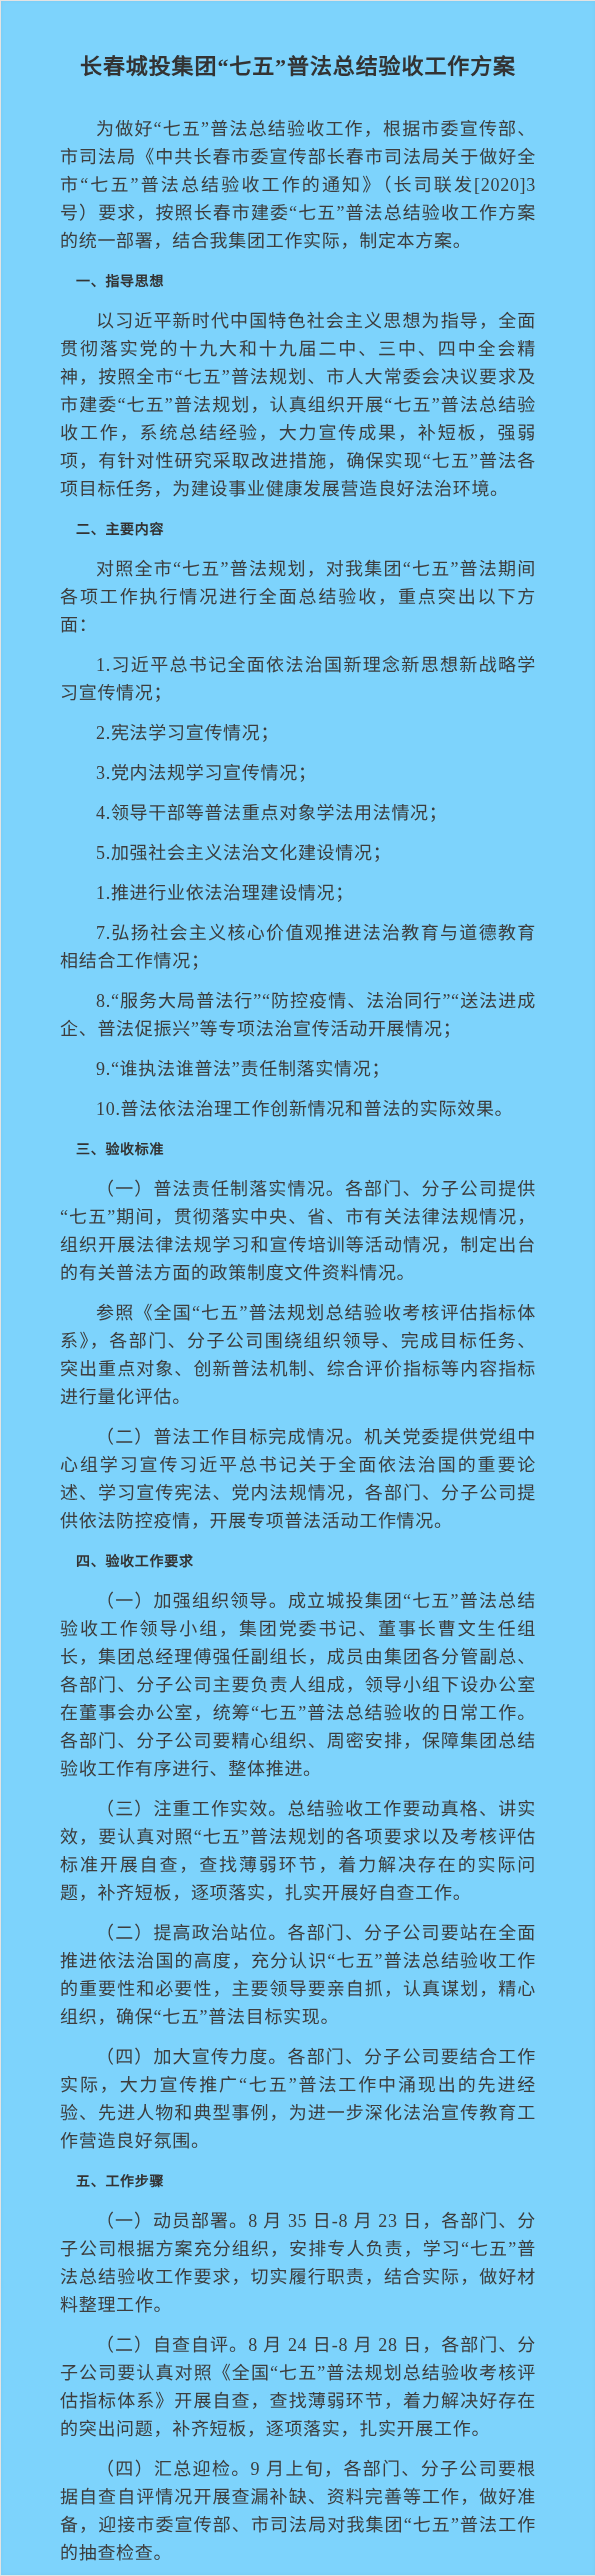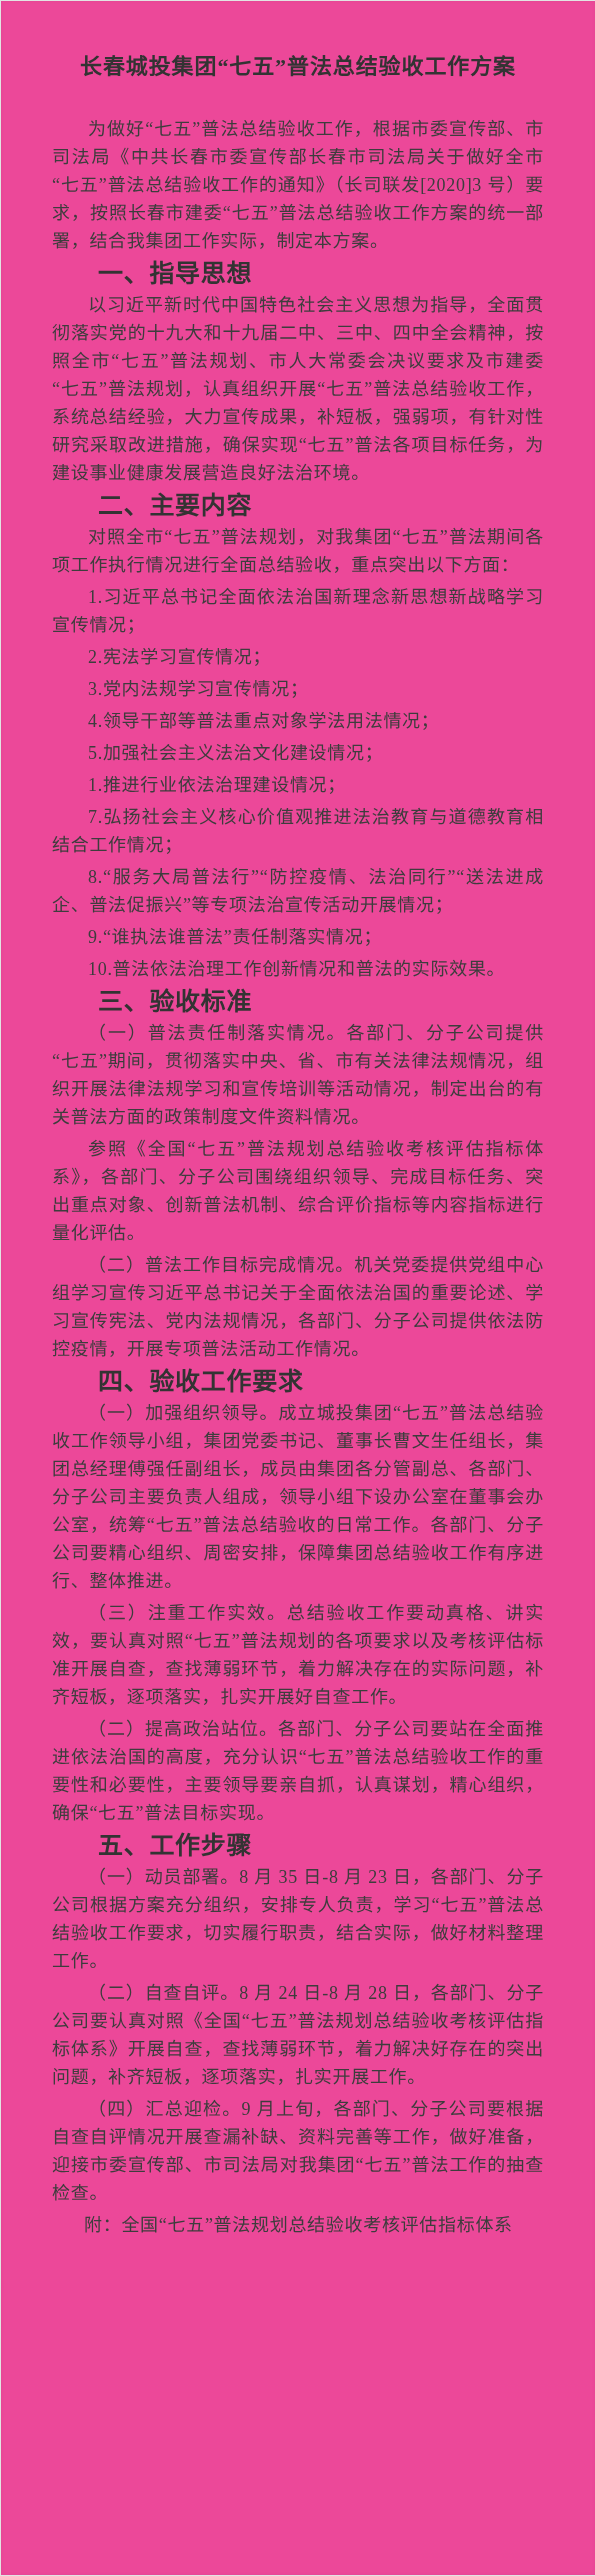--- a/index.html
+++ b/index.html
@@ -5,21 +5,21 @@
   html, body {
     margin: 0;
     padding: 0;
     background: #f2f2f2;
   }
   .page {
     position: relative;
     width: 596px;
     height: 2576px;
     margin: 0 auto;
-    background: #ec4899;
+    background: #7dd3fc;
     box-sizing: border-box;
     border: 0.9px solid #e3e3e3;
     box-shadow: inset 0 0 5.1px rgba(0,0,0,0.04);
     overflow: hidden;
     font-family: "Liberation Serif", "DejaVu Serif", serif;
     color: #3d3d3d;
   }
   .content {
     box-sizing: border-box;
     padding: 51px 47px 0 47px;
@@ -28,31 +28,31 @@
     margin: 0 0 34px 0;
     text-align: center;
     font-size: 22px;
     font-weight: 700;
     letter-spacing: 0.9px;
     color: #333333;
     line-height: 29px;
     font-family: "Liberation Serif", "DejaVu Serif", serif;
   }
   .para {
-    margin: 4px;
+    margin: 12px;
     font-size: 18px;
     line-height: 28px;
     letter-spacing: 0.7px;
     text-align: justify;
     text-indent: 2em;
     word-break: break-all;
   }
   .heading {
     margin: 0;
-    font-size: 25px;
+    font-size: 14px;
     line-height: 28px;
     letter-spacing: 0.7px;
     font-weight: 700;
     color: #333333;
     text-indent: 2em;
     font-family: "Liberation Sans", "DejaVu Sans", sans-serif;
   }
   .attachment {
     margin: 0;
     font-size: 18px;
@@ -95,20 +95,21 @@
 
     <p class="para">（一）普法责任制落实情况。各部门、分子公司提供“七五”期间，贯彻落实中央、省、市有关法律法规情况，组织开展法律法规学习和宣传培训等活动情况，制定出台的有关普法方面的政策制度文件资料情况。</p>
     <p class="para">参照《全国“七五”普法规划总结验收考核评估指标体系》，各部门、分子公司围绕组织领导、完成目标任务、突出重点对象、创新普法机制、综合评价指标等内容指标进行量化评估。</p>
     <p class="para">（二）普法工作目标完成情况。机关党委提供党组中心组学习宣传习近平总书记关于全面依法治国的重要论述、学习宣传宪法、党内法规情况，各部门、分子公司提供依法防控疫情，开展专项普法活动工作情况。</p>
 
     <h2 class="heading">四、验收工作要求</h2>
 
     <p class="para">（一）加强组织领导。成立城投集团“七五”普法总结验收工作领导小组，集团党委书记、董事长曹文生任组长，集团总经理傅强任副组长，成员由集团各分管副总、各部门、分子公司主要负责人组成，领导小组下设办公室在董事会办公室，统筹“七五”普法总结验收的日常工作。各部门、分子公司要精心组织、周密安排，保障集团总结验收工作有序进行、整体推进。</p>
     <p class="para">（三）注重工作实效。总结验收工作要动真格、讲实效，要认真对照“七五”普法规划的各项要求以及考核评估标准开展自查，查找薄弱环节，着力解决存在的实际问题，补齐短板，逐项落实，扎实开展好自查工作。</p>
     <p class="para">（二）提高政治站位。各部门、分子公司要站在全面推进依法治国的高度，充分认识“七五”普法总结验收工作的重要性和必要性，主要领导要亲自抓，认真谋划，精心组织，确保“七五”普法目标实现。</p>
+    <p class="para">（四）加大宣传力度。各部门、分子公司要结合工作实际，大力宣传推广“七五”普法工作中涌现出的先进经验、先进人物和典型事例，为进一步深化法治宣传教育工作营造良好氛围。</p>
 
     <h2 class="heading">五、工作步骤</h2>
 
     <p class="para">（一）动员部署。8 月 35 日-8 月 23 日，各部门、分子公司根据方案充分组织，安排专人负责，学习“七五”普法总结验收工作要求，切实履行职责，结合实际，做好材料整理工作。</p>
     <p class="para">（二）自查自评。8 月 24 日-8 月 28 日，各部门、分子公司要认真对照《全国“七五”普法规划总结验收考核评估指标体系》开展自查，查找薄弱环节，着力解决好存在的突出问题，补齐短板，逐项落实，扎实开展工作。</p>
     <p class="para">（四）汇总迎检。9 月上旬，各部门、分子公司要根据自查自评情况开展查漏补缺、资料完善等工作，做好准备，迎接市委宣传部、市司法局对我集团“七五”普法工作的抽查检查。</p>
 
     <p class="attachment">附：全国“七五”普法规划总结验收考核评估指标体系</p>
 
   </div>

